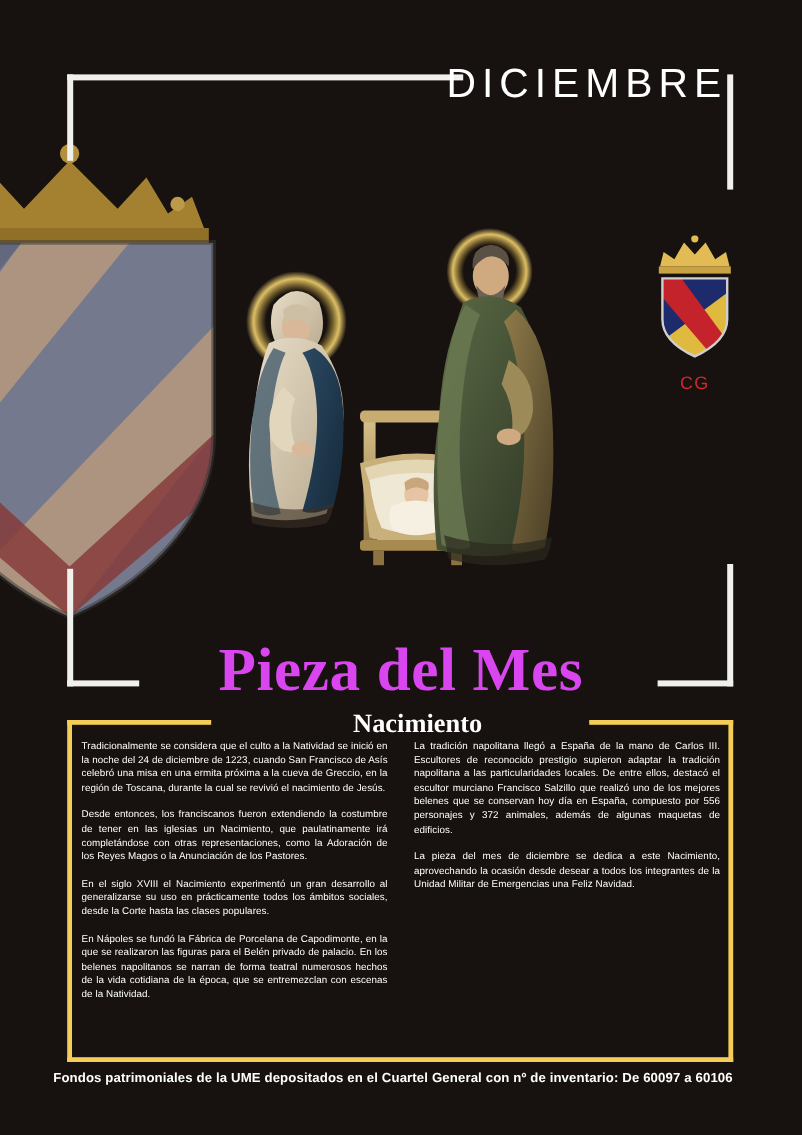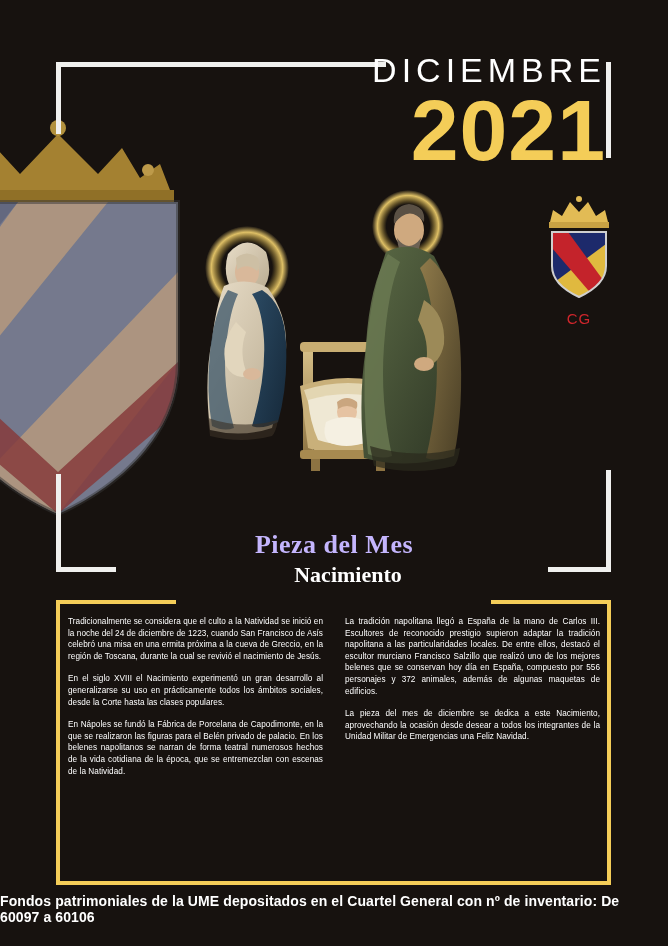--- a/index.html
+++ b/index.html
@@ -85,24 +85,24 @@
 
   
   .figures { position: absolute; left: 0; top: 150px; width: 668px; height: 360px; }
 
   
   .title-block {
     position: absolute; left: 0; top: 530px; width: 668px;
     text-align: center;
   }
   .title-main {
-    color: #c4b5fd;
+    color: #d946ef;
     font-family: "Liberation Serif", serif;
     font-weight: bold;
-    font-size: 26px;
+    font-size: 51px;
     letter-spacing: 0.5px;
   }
   .title-sub {
     color: #ffffff;
     font-family: "Liberation Serif", serif;
     font-weight: bold;
     font-size: 22px;
     margin-top: 2px;
     padding-left: 28px;
   }
@@ -122,22 +122,23 @@
     line-height: 11.6px;
     font-weight: normal;
     text-align: justify;
     margin-bottom: 11px;
     letter-spacing: 0.05px;
   }
 
   
   .footer {
     position: absolute; left: 0; top: 893px; width: 655px;
+    text-align: center;
     color: #ffffff;
-    font-size: 14px;
+    font-size: 11px;
     font-weight: bold;
     letter-spacing: 0.1px;
   }
 </style>
 </head>
 <body>
 
 <div id="poster">
 
   <svg class="crest-bg" viewBox="0 0 300 420">
@@ -178,21 +179,20 @@
   <div class="frame-line fl-tl-h"></div>
   <div class="frame-line fl-tl-v"></div>
   <div class="frame-line fl-l-v"></div>
   <div class="frame-line fl-bl-h"></div>
   <div class="frame-line fl-r-v"></div>
   <div class="frame-line fl-r-v2"></div>
   <div class="frame-line fl-br-h"></div>
 
   <div class="hdr">
     <div class="month">DICIEMBRE</div>
-    <div class="year">2021</div>
   </div>
 
   <div class="badge">
     <svg width="82" height="108" viewBox="0 0 82 108">
 
       <g>
         <path d="M12 26 L70 26 L67 14 L58 20 L50 6 L41 16 L32 6 L24 20 L15 14 Z" fill="#e2bb55"></path>
         <rect x="11" y="26" width="60" height="6" fill="#c9a243"></rect>
         <circle cx="41" cy="3" r="3" fill="#e2bb55"></circle>
       </g>
@@ -310,20 +310,21 @@
 
   <div class="frame-yellow fy-tl"></div>
   <div class="frame-yellow fy-tr"></div>
   <div class="frame-yellow fy-l"></div>
   <div class="frame-yellow fy-r"></div>
   <div class="frame-yellow fy-b"></div>
 
   <div class="body-cols">
     <div class="col">
       <p>Tradicionalmente se considera que el culto a la Natividad se inició en la noche del 24 de diciembre de 1223, cuando San Francisco de Asís celebró una misa en una ermita próxima a la cueva de Greccio, en la región de Toscana, durante la cual se revivió el nacimiento de Jesús.</p>
+      <p>Desde entonces, los franciscanos fueron extendiendo la costumbre de tener en las iglesias un Nacimiento, que paulatinamente irá completándose con otras representaciones, como la Adoración de los Reyes Magos o la Anunciación de los Pastores.</p>
       <p>En el siglo XVIII el Nacimiento experimentó un gran desarrollo al generalizarse su uso en prácticamente todos los ámbitos sociales, desde la Corte hasta las clases populares.</p>
       <p>En Nápoles se fundó la Fábrica de Porcelana de Capodimonte, en la que se realizaron las figuras para el Belén privado de palacio. En los belenes napolitanos se narran de forma teatral numerosos hechos de la vida cotidiana de la época, que se entremezclan con escenas de la Natividad.</p>
     </div>
     <div class="col">
       <p>La tradición napolitana llegó a España de la mano de Carlos III. Escultores de reconocido prestigio supieron adaptar la tradición napolitana a las particularidades locales. De entre ellos, destacó el escultor murciano Francisco Salzillo que realizó uno de los mejores belenes que se conservan hoy día en España, compuesto por 556 personajes y 372 animales, además de algunas maquetas de edificios.</p>
       <p>La pieza del mes de diciembre se dedica a este Nacimiento, aprovechando la ocasión desde desear a todos los integrantes de la Unidad Militar de Emergencias una Feliz Navidad.</p>
     </div>
   </div>
 
   <div class="footer">Fondos patrimoniales de la UME depositados en el Cuartel General con nº de inventario: De 60097 a 60106</div>

